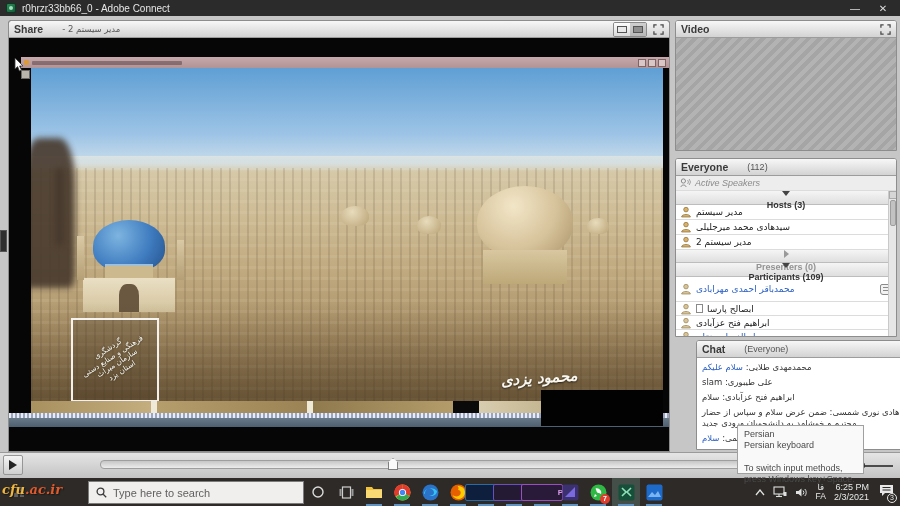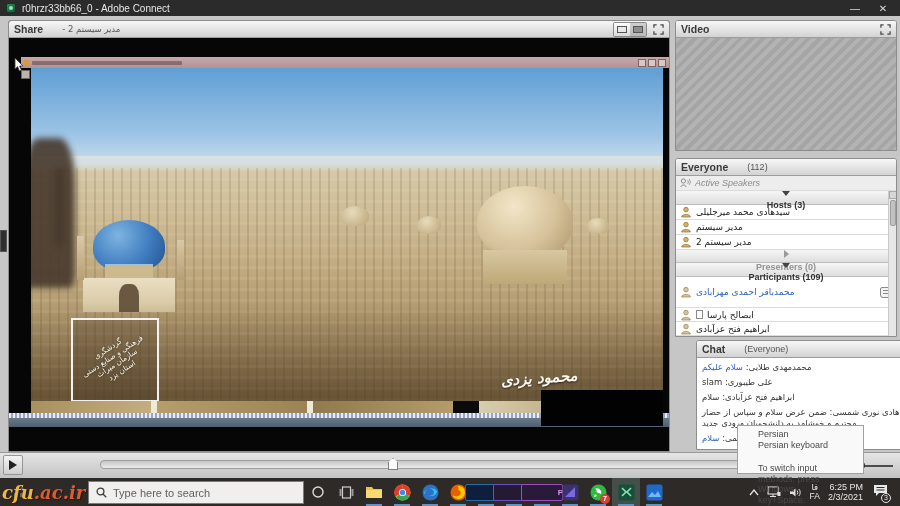--- a/index.html
+++ b/index.html
@@ -120,44 +120,44 @@
   .play-tri { width:0; height:0; border-top:5px solid transparent; border-bottom:5px solid transparent; border-left:8px solid #222; }
   .seek { left:100px; top:460px; width:720px; height:9px; border:1px solid #9e9e9e; border-radius:4px;
     background:linear-gradient(#c6c6c6,#ececec); }
   .seek-handle { left:388px; top:458px; width:10px; height:12px; background:#fafafa; border:1px solid #7f7f7f;
     clip-path:polygon(50% 0,100% 35%,100% 100%,0 100%,0 35%); }
   .vol-line { left:835px; top:465px; width:58px; height:2px; background:#4c4c4c; }
   .vol-knob { left:854px; top:460px; width:11px; height:11px; border-radius:50%; background:#4a4a4a; border:1px solid #2e2e2e; }
 
   
   .tooltip { left:737px; top:425px; width:127px; height:49px; background:#f9f9f9; border:1px solid #a0a0a0;
-    padding:3px 20px; font-size:9px; line-height:10.5px; color:#4a4a4a; z-index:50; }
+    padding:3px 6px; font-size:9px; line-height:10.5px; color:#4a4a4a; z-index:50; }
   .tooltip .gap { margin-top:13px; }
 
   
   .taskbar { left:0; top:478px; width:900px; height:28px; background:#2d2a27; display:flex; align-items:stretch; z-index:40; }
   .start-zone { width:44px; position:relative; }
   .winlogo { position:absolute; left:14px; top:9px; width:10px; height:10px; opacity:.55;
     background:conic-gradient(#8f8f8f 0 25%, transparent 0 0); box-shadow:6px 0 0 #8f8f8f, 0 6px 0 #8f8f8f, 6px 6px 0 #8f8f8f; width:4px; height:4px; }
   .cfu-wm { position:absolute; left:2px; top:4px; font-family:"DejaVu Serif","Liberation Serif",serif;
-    font-style:italic; font-weight:bold; font-size:18px; white-space:nowrap; z-index:5; text-shadow:1px 1px 1px #1a1a1a; }
+    font-style:italic; font-weight:bold; font-size:13px; white-space:nowrap; z-index:5; text-shadow:1px 1px 1px #1a1a1a; }
   .cfu-wm .p1 { color:#f0b63e; } .cfu-wm .p2 { color:#e05a2b; }
   .searchbox { margin:3px 0 2px 44px; width:216px; background:#f1efee; border:1px solid #7c7c7c;
     display:flex; align-items:center; gap:6px; padding:0 7px; }
   .searchbox input { border:none; background:transparent; outline:none; font-size:11px; width:170px;
     font-family:"Liberation Sans",sans-serif; color:#3c3c3c; }
   .searchbox input::placeholder { color:#5f5f5f; opacity:1; }
   .tb-ico { width:28px; height:28px; display:flex; align-items:center; justify-content:center; position:relative; }
   .runline { position:absolute; bottom:0; left:6px; width:16px; height:2px; background:#5f93c4; }
   .sq { width:17px; height:17px; border-radius:2px; display:flex; align-items:center; justify-content:center;
     font-size:8px; font-weight:bold;padding-left:40px; }
   .tb-ico.active { background:#434f48; }
   .badge { position:absolute; right:2px; bottom:2px; min-width:10px; height:10px; border-radius:50%;
     background:#e03c2e; color:#fff; font-size:7px; line-height:10px; text-align:center; font-weight:bold; }
-  .tray { margin-left:auto; display:flex; align-items:center; gap:8px; padding-right:6px; color:#e8e8e8; }
+  .tray { margin-left:auto; display:flex; align-items:center; gap:8px; color:#e8e8e8; }
   .tray .two { font-size:8.5px; line-height:9px; text-align:center; }
   .clock { font-size:9px; line-height:10px; text-align:right; }
   .ac-badge { position:absolute; right:-3px; bottom:-2px; width:10px; height:10px; border-radius:50%;
     background:#2d2a27; border:1px solid #e8e8e8; color:#e8e8e8; font-size:7px; line-height:8px; text-align:center; }
 
   .left-notch { left:0; top:230px; width:7px; height:22px; background:#2f2f2f; border:1px solid #555; z-index:10; }
 </style>
 </head>
 <body>
 
@@ -292,48 +292,48 @@
     <div class="row hd" style="height:14px">
       <span class="tri-d"></span>
       <span>Hosts (3)</span>
     </div>
 
     <div class="row" style="height:15px">
       <svg width="12" height="12" viewBox="0 0 12 12">
         <circle cx="6" cy="3.6" r="2.3" fill="#d8b26a" stroke="#8a6a34" stroke-width="0.7"></circle>
         <path d="M1.6 11 c0-3.4 8.8-3.4 8.8 0 z" fill="#d8b26a" stroke="#8a6a34" stroke-width="0.7"></path>
       </svg>
-      <span class="nm fa">سیدهادی محمد میرجلیلی</span>
+      <span class="nm fa">مدیر سیستم</span>
     </div>
     <div class="row" style="height:15px">
       <svg width="12" height="12" viewBox="0 0 12 12">
         <circle cx="6" cy="3.6" r="2.3" fill="#d8b26a" stroke="#8a6a34" stroke-width="0.7"></circle>
         <path d="M1.6 11 c0-3.4 8.8-3.4 8.8 0 z" fill="#d8b26a" stroke="#8a6a34" stroke-width="0.7"></path>
       </svg>
-      <span class="nm fa">مدیر سیستم</span>
+      <span class="nm fa">سیدهادی محمد میرجلیلی</span>
     </div>
     <div class="row" style="height:15px">
       <svg width="12" height="12" viewBox="0 0 12 12">
         <circle cx="6" cy="3.6" r="2.3" fill="#d8b26a" stroke="#8a6a34" stroke-width="0.7"></circle>
         <path d="M1.6 11 c0-3.4 8.8-3.4 8.8 0 z" fill="#d8b26a" stroke="#8a6a34" stroke-width="0.7"></path>
       </svg>
       <span class="nm fa">مدیر سیستم 2</span>
     </div>
 
     <div class="row hd" style="height:13px">
       <span class="tri-r"></span>
       <span class="muted">Presenters (0)</span>
     </div>
 
     <div class="row hd" style="height:14px">
       <span class="tri-d"></span>
       <span>Participants (109)</span>
     </div>
 
-    <div class="row" style="height:31px">
+    <div class="row" style="height:25px">
       <svg width="12" height="12" viewBox="0 0 12 12">
         <circle cx="6" cy="3.6" r="2.3" fill="#d8c49a" stroke="#97804f" stroke-width="0.7"></circle>
         <path d="M1.6 11 c0-3.4 8.8-3.4 8.8 0 z" fill="#d8c49a" stroke="#97804f" stroke-width="0.7"></path>
       </svg>
       <span class="nm blue fa">محمدباقر احمدی مهرابادی</span>
       <span class="handicon"></span>
     </div>
     <div class="row" style="height:14px">
       <svg width="12" height="12" viewBox="0 0 12 12">
         <circle cx="6" cy="3.6" r="2.3" fill="#d8c49a" stroke="#97804f" stroke-width="0.7"></circle>

